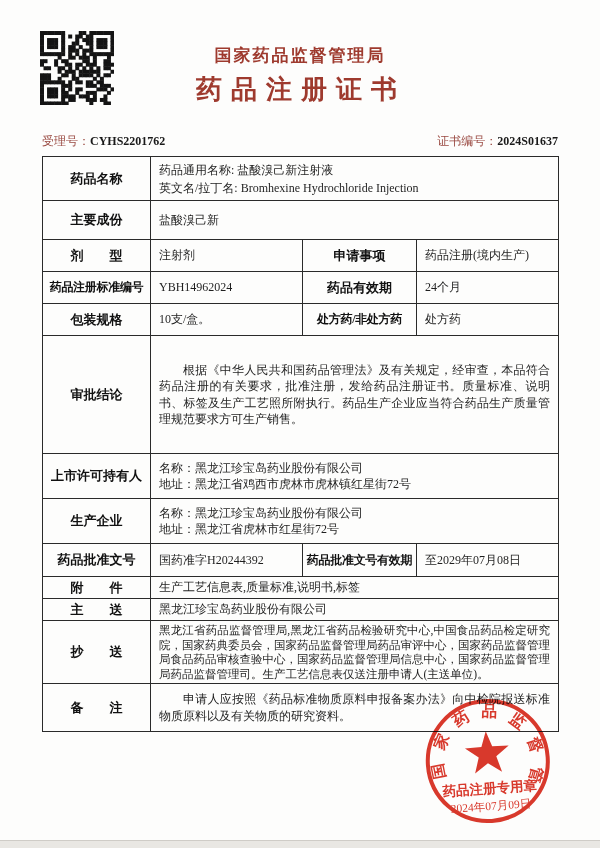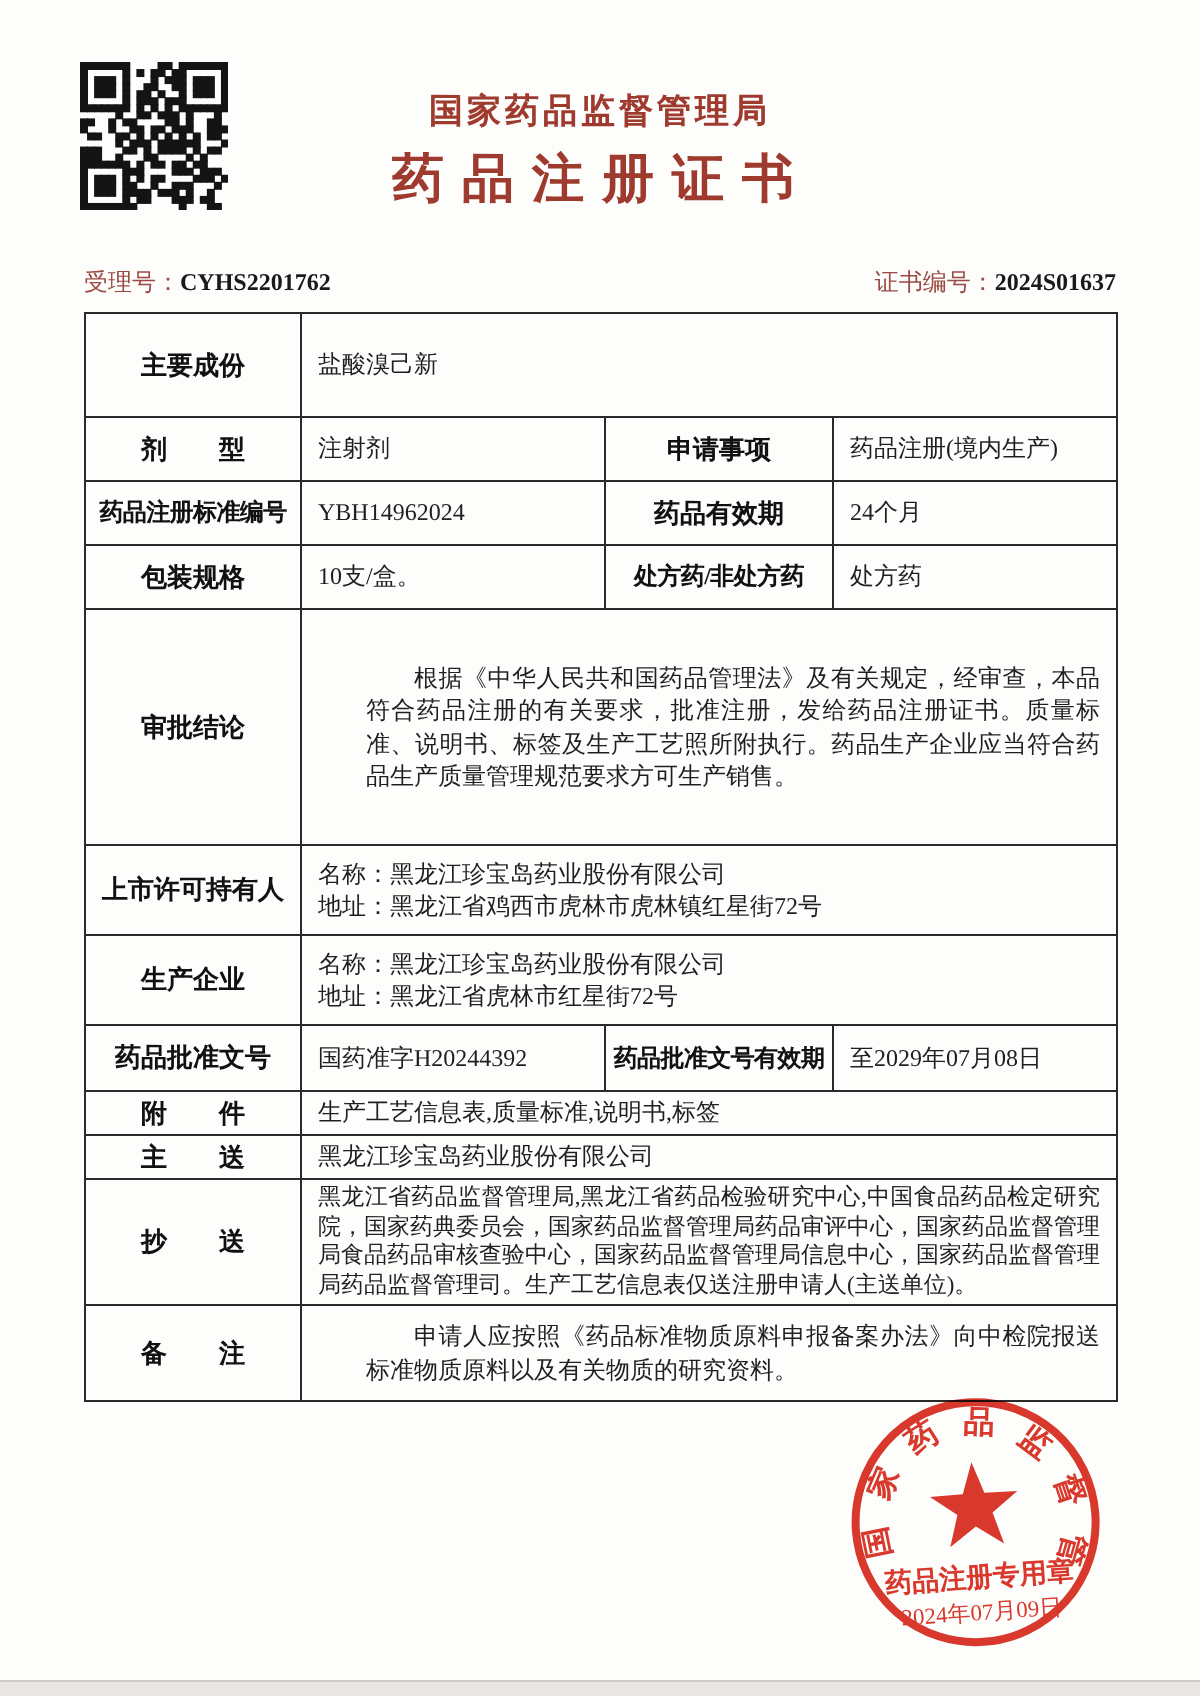--- a/index.html
+++ b/index.html
@@ -40,23 +40,23 @@
   table.cert{
     position:absolute; top:156px; left:42px; width:516px;
     border-collapse:collapse; table-layout:fixed;
   }
   table.cert td{ border:1.6px solid var(--border); vertical-align:middle; }
   td.lab{ text-align:center; font-weight:bold; font-size:13px; padding:1px; color:#111; }
   td.lab.sm{ font-size:12px; letter-spacing:-0.3px; }
   td.val{ font-size:12px; padding:2px 8px; color:#1f1f1f; }
   td.val p{ line-height:18px; }
   td.val .tight{ line-height:16px; }
-  .para{ text-align:justify; text-indent:2em; line-height:16.5px; font-size:12px;margin-left:24px; }
+  .para{ text-align:justify; text-indent:2em; line-height:16.5px; font-size:12px; }
   .cc-text{ text-align:justify; line-height:14.5px; font-size:11.5px; }
-  .h44{height:44px}.h39{height:52px}.h32{height:32px}.h118{height:118px}
+  .h44{height:44px}.h39{height:39px}.h32{height:32px}.h118{height:118px}
   .h45{height:45px}.h33{height:33px}.h22{height:22px}.h60{height:60px}.h48{height:48px}
 
   .seal{
     position:absolute; left:404px; top:679px; width:170px; height:170px;
     transform:rotate(-4deg);
     mix-blend-mode:multiply; opacity:.92;
     pointer-events:none;
   }
   .seal text{ fill:var(--seal-red); font-family:"Liberation Serif","DejaVu Serif",serif; }
 
@@ -336,20 +336,27 @@
 
 <table class="cert">
   <colgroup>
       <col style="width:108px">
       <col style="width:152px">
       <col style="width:114px">
       <col style="width:142px">
     </colgroup>
 
   <tbody>
+      <tr class="h44">
+    <td class="lab">药品名称</td>
+    <td class="val" colspan="3">
+      <p>药品通用名称: 盐酸溴己新注射液</p>
+      <p>英文名/拉丁名: Bromhexine Hydrochloride Injection</p>
+    </td>
+  </tr>
 
   <tr class="h39">
     <td class="lab">主要成份</td>
     <td class="val" colspan="3">盐酸溴己新</td>
   </tr>
 
   <tr class="h32">
     <td class="lab">剂　　型</td>
     <td class="val">注射剂</td>
     <td class="lab">申请事项</td>

